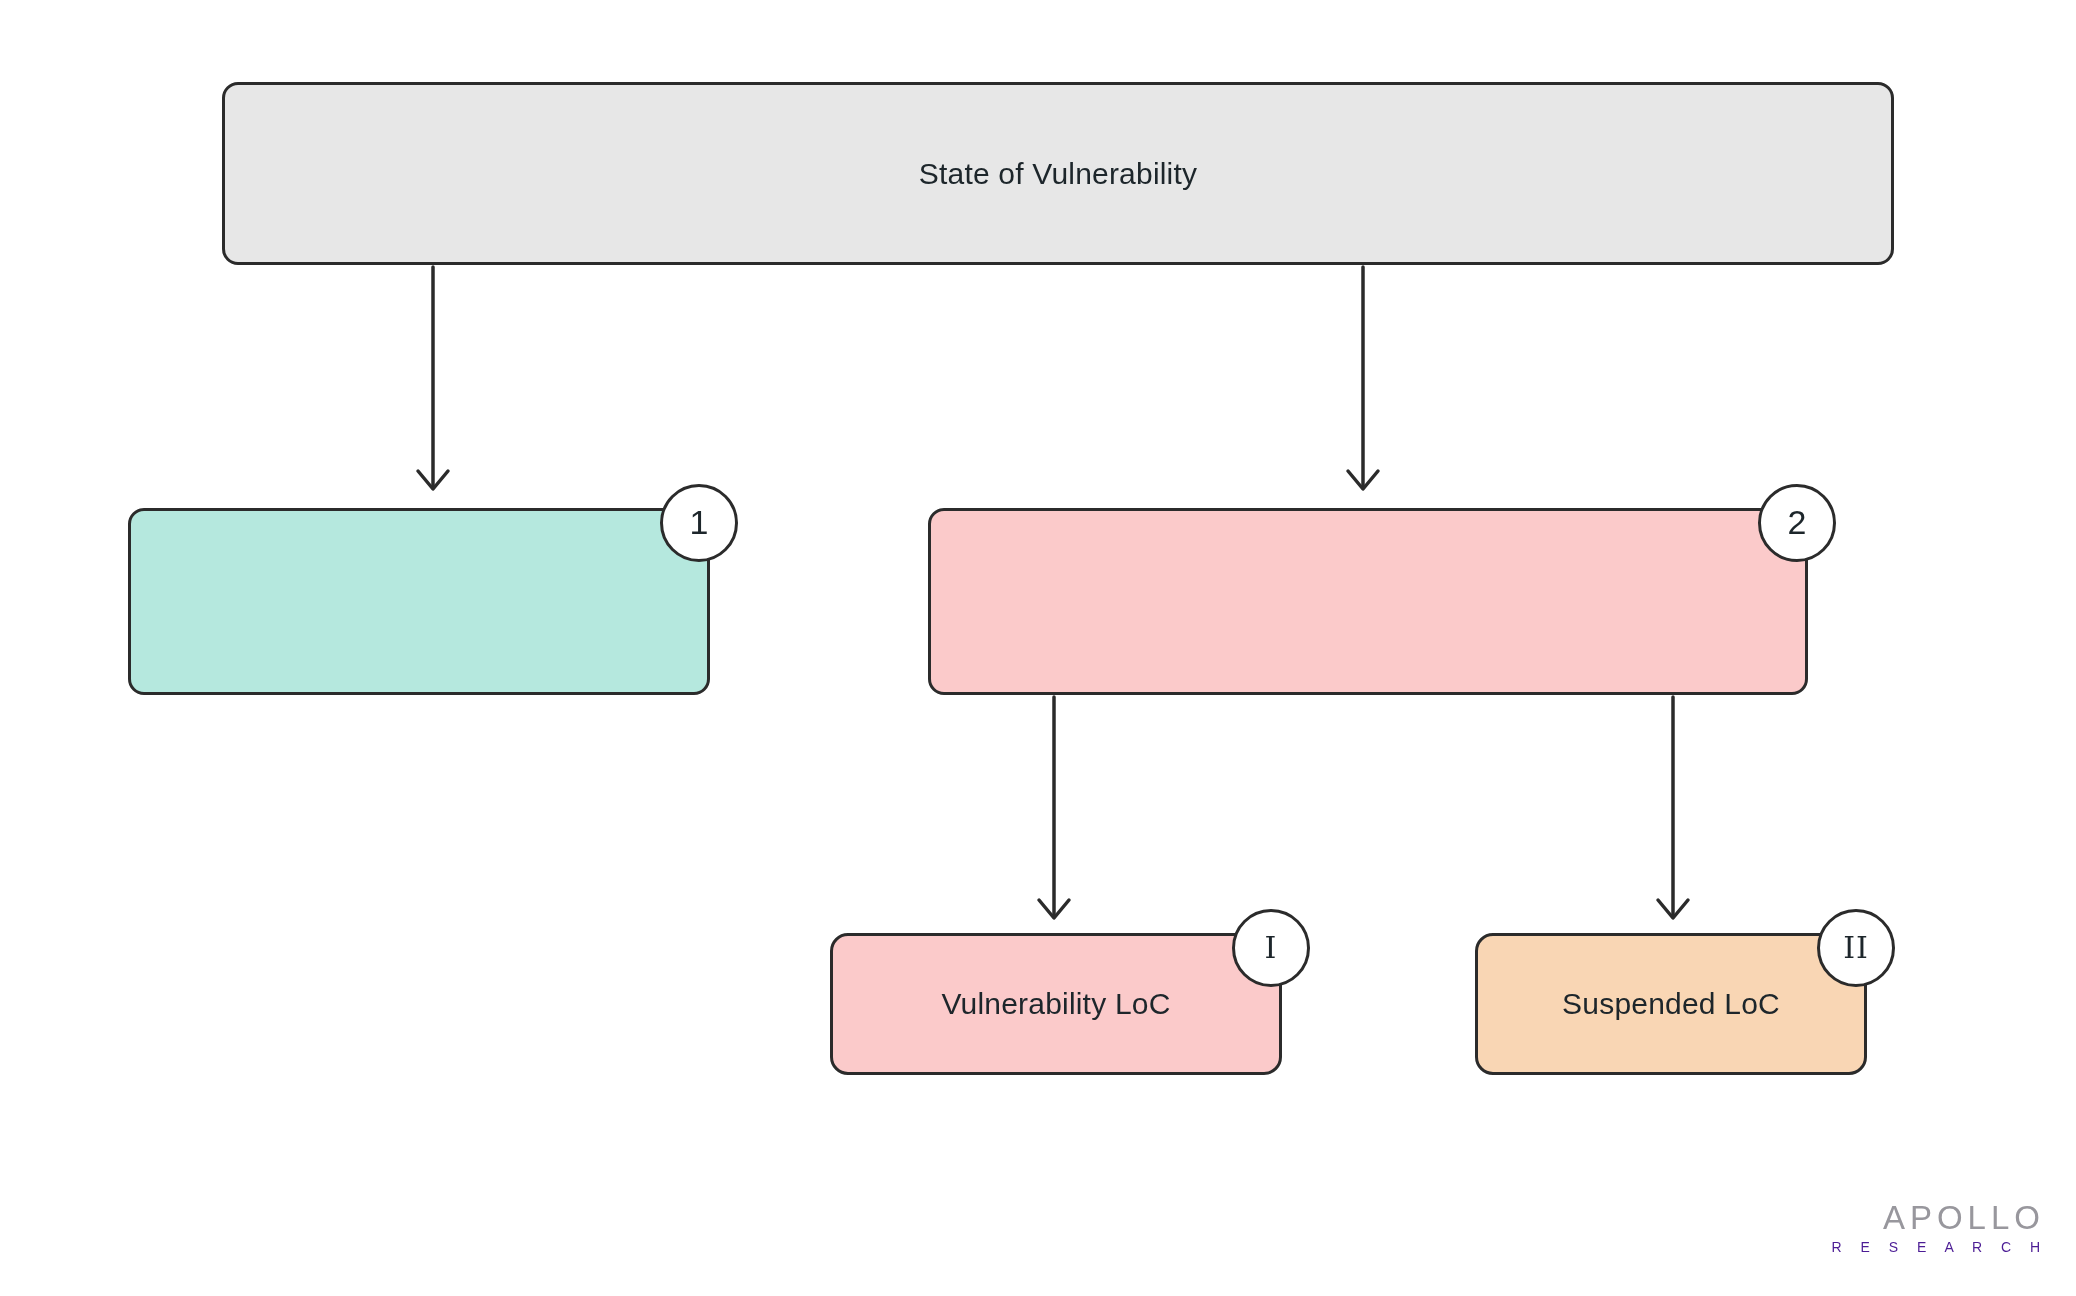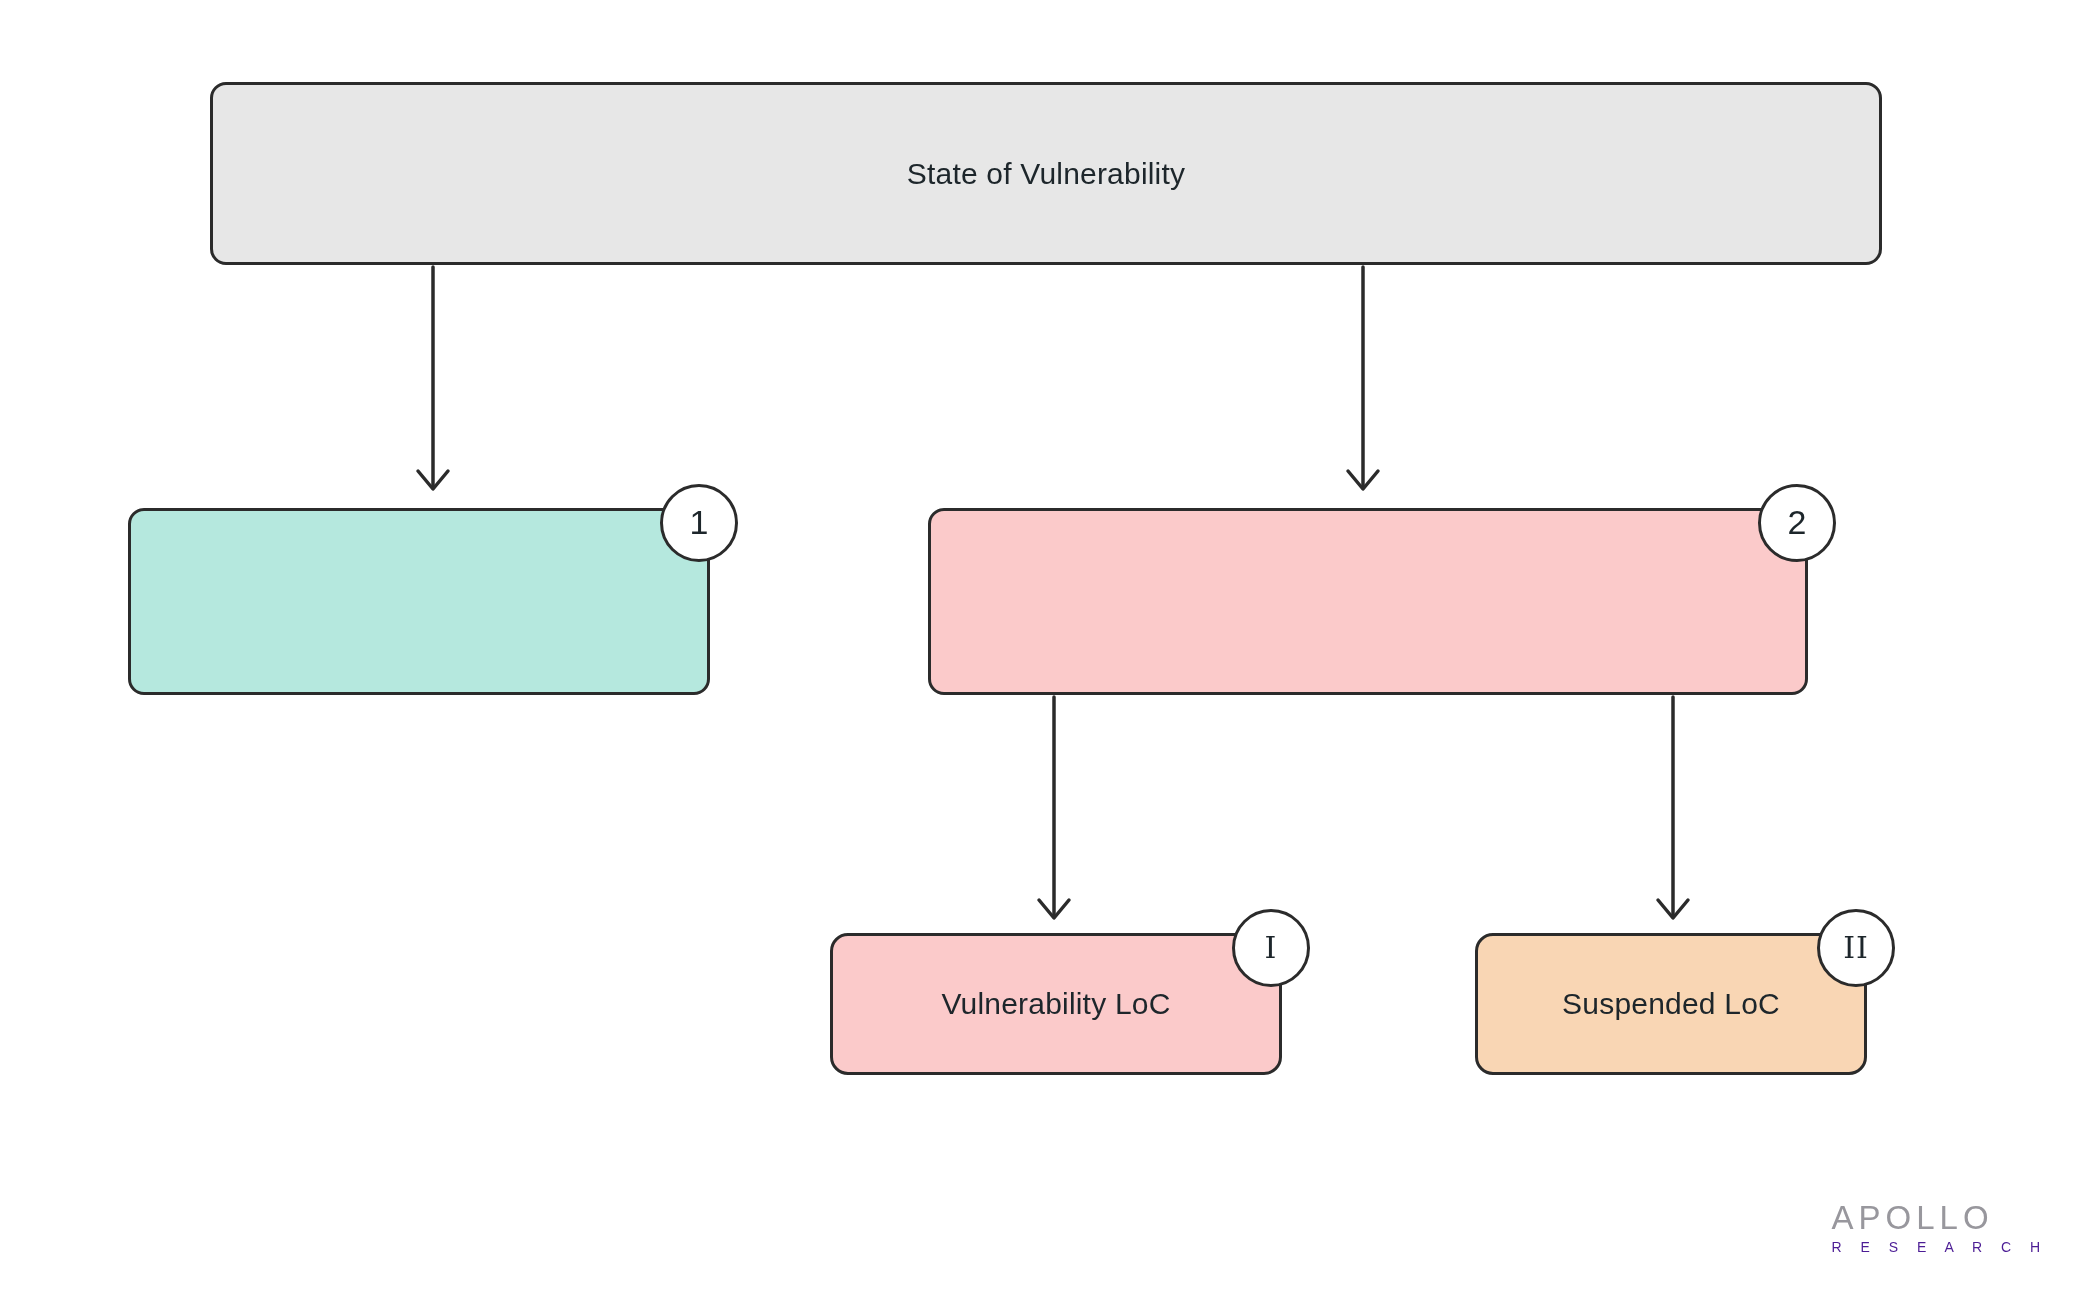--- a/index.html
+++ b/index.html
@@ -22,21 +22,21 @@
     border-radius: 16px;
     display: flex;
     align-items: center;
     justify-content: center;
     color: #1d262b;
     font-size: 30px;
     line-height: 1.45;
     letter-spacing: 0.2px;
   }
   .node-root {
-    left: 210px; top: 82px;
+    left: 222px; top: 82px;
     width: 1672px; height: 183px;
     background: #e7e7e7;
   }
   .node-never {
     left: 128px; top: 508px;
     width: 582px; height: 187px;
     background: #b5e8de;
     justify-content: flex-start;
     padding-left: 42px;
     padding-right: 30px;
@@ -85,21 +85,21 @@
     position: absolute;
     left: 0; top: 0;
     width: 2076px;
     height: 1296px;
     pointer-events: none;
   }
   .logo {
     position: absolute;
     right: 36px;
     bottom: 42px;
-    text-align: left;
+    text-align: right;
     line-height: 1;
     user-select: none;
   }
   .logo-name {
     font-size: 33px;
     font-weight: 300;
     letter-spacing: 5px;
     color: #98979d;
     margin-right: -5px; 
   }

